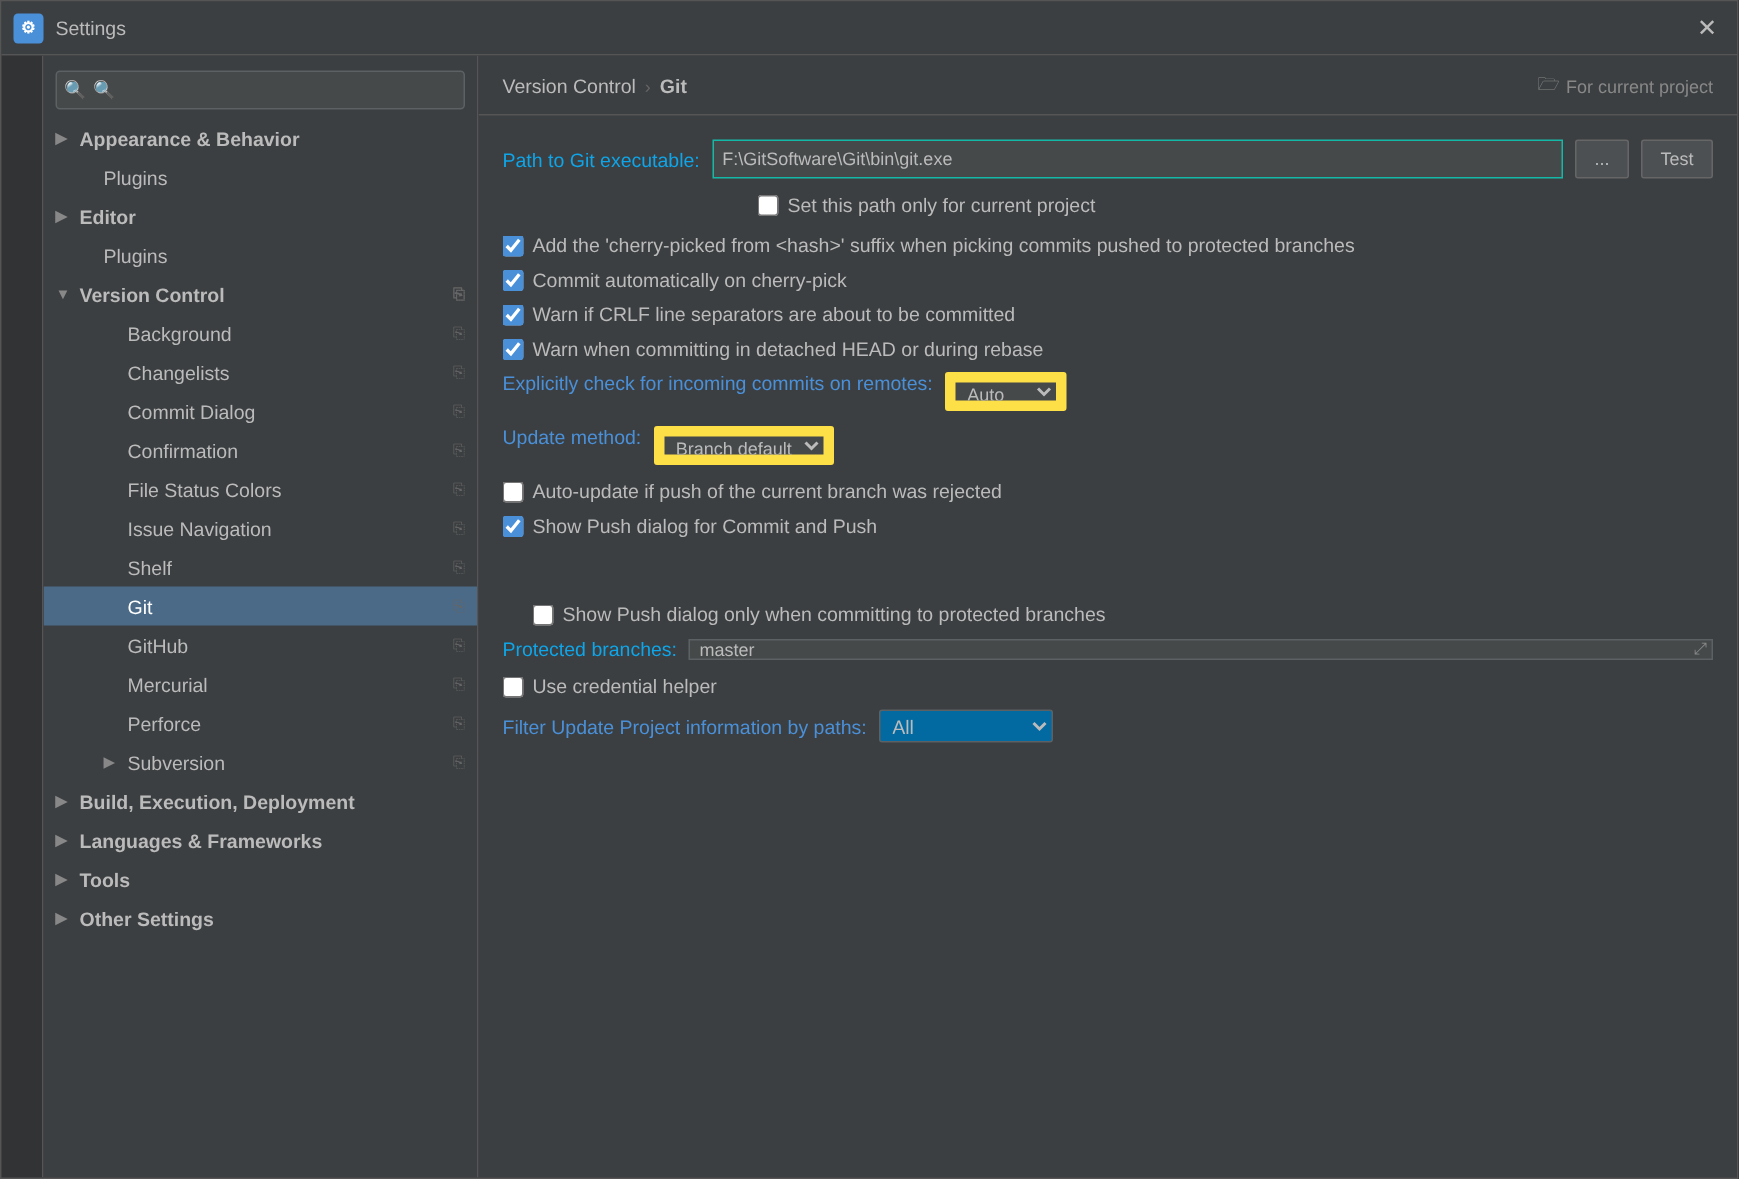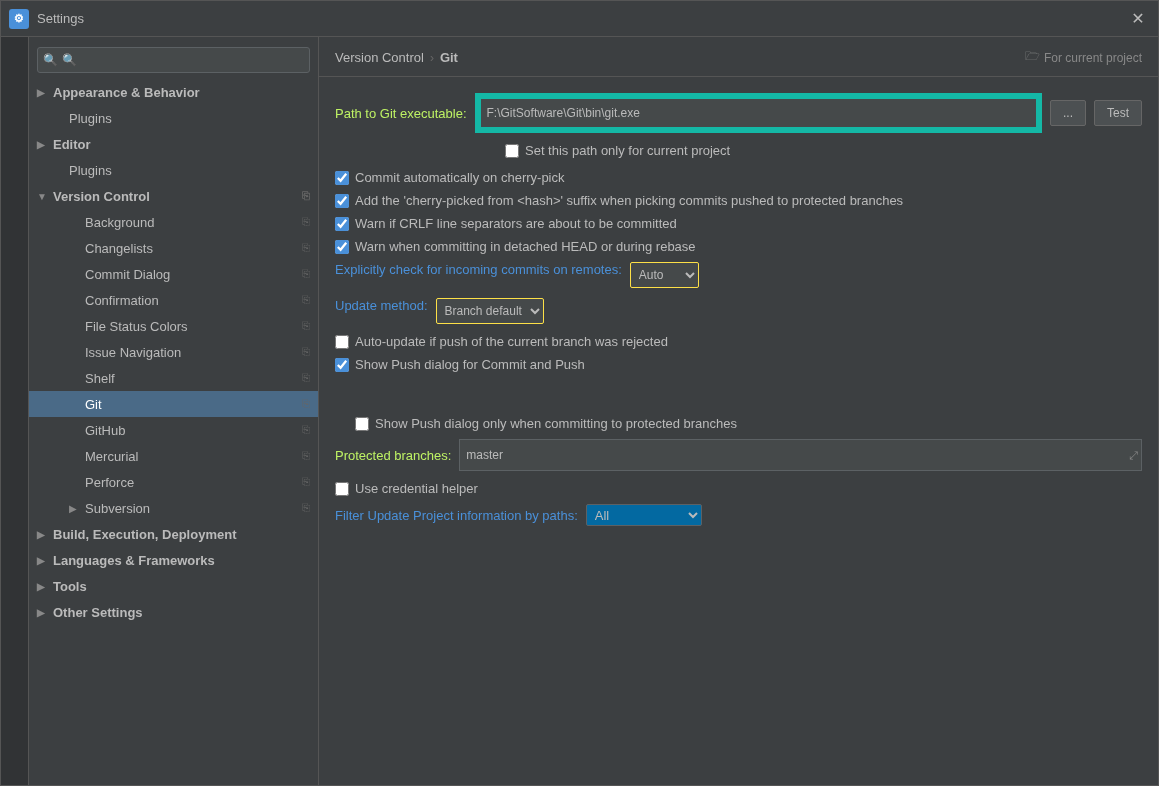--- a/index.html
+++ b/index.html
@@ -178,29 +178,29 @@
     .settings-content {
       padding: 16px;
     }
     .form-row {
       display: flex;
       align-items: center;
       margin-bottom: 10px;
       gap: 8px;
     }
     .form-label {
-      color: #bef264;
+      color: #0ea5e9;
       font-size: 13px;
       white-space: nowrap;
     }
     .path-input {
       flex: 1;
-      height: 40px;
+      height: 26px;
       background: #45494a;
-      border: 6px solid #14b8a6;
+      border: 1px solid #14b8a6;
       color: #bbbbbb;
       padding: 0 6px;
       font-size: 12px;
       outline: none;
     }
     .btn {
       height: 26px;
       padding: 0 12px;
       background: #4c5052;
       border: 1px solid #666;
@@ -238,41 +238,41 @@
       padding-left: 0;
     }
     .dropdown-label {
       color: #4a90d9;
       font-size: 13px;
       white-space: nowrap;
     }
     select {
       height: 26px;
       background: #45494a;
-      border: 1px solid #fde047;
+      border: 7px solid #fde047;
       color: #bbbbbb;
       padding: 0 4px;
       font-size: 12px;
       outline: none;
       cursor: pointer;
       border-radius: 2px;
     }
     .protected-branches-row {
       display: flex;
       align-items: center;
       margin-bottom: 10px;
       gap: 8px;
     }
     .branches-input-wrapper {
       flex: 1;
       position: relative;
     }
     .branches-input-field {
       width: 100%;
-      height: 32px;
+      height: 14px;
       background: #45494a;
       border: 1px solid #5c6164;
       color: #bbbbbb;
       padding: 0 24px 0 6px;
       font-size: 12px;
       outline: none;
     }
     .expand-icon {
       position: absolute;
       right: 4px;
@@ -466,27 +466,27 @@
           <button class="btn">...</button>
           <button class="btn">Test</button>
         </div>
 
         <div class="checkbox-row" style="margin-left: 170px; margin-bottom: 12px;">
           <input type="checkbox" id="set-path" style="">
           <label for="set-path" class="checkbox-label">Set this path only for current project</label>
         </div>
 
         <div class="checkbox-row">
+          <input type="checkbox" id="cherry-picked-suffix" checked="" style="">
+          <label for="cherry-picked-suffix" class="checkbox-label">Add the 'cherry-picked from &lt;hash&gt;' suffix when picking commits pushed to protected branches</label>
+        </div>
+
+        <div class="checkbox-row">
           <input type="checkbox" id="cherry-pick" checked="" style="">
           <label for="cherry-pick" class="checkbox-label">Commit automatically on cherry-pick</label>
-        </div>
-
-        <div class="checkbox-row">
-          <input type="checkbox" id="cherry-picked-suffix" checked="" style="">
-          <label for="cherry-picked-suffix" class="checkbox-label">Add the 'cherry-picked from &lt;hash&gt;' suffix when picking commits pushed to protected branches</label>
         </div>
 
         <div class="checkbox-row">
           <input type="checkbox" id="warn-crlf" checked="" style="">
           <label for="warn-crlf" class="checkbox-label">Warn if CRLF line separators are about to be committed</label>
         </div>
 
         <div class="checkbox-row">
           <input type="checkbox" id="warn-detached" checked="" style="">
           <label for="warn-detached" class="checkbox-label">Warn when committing in detached HEAD or during rebase</label>

